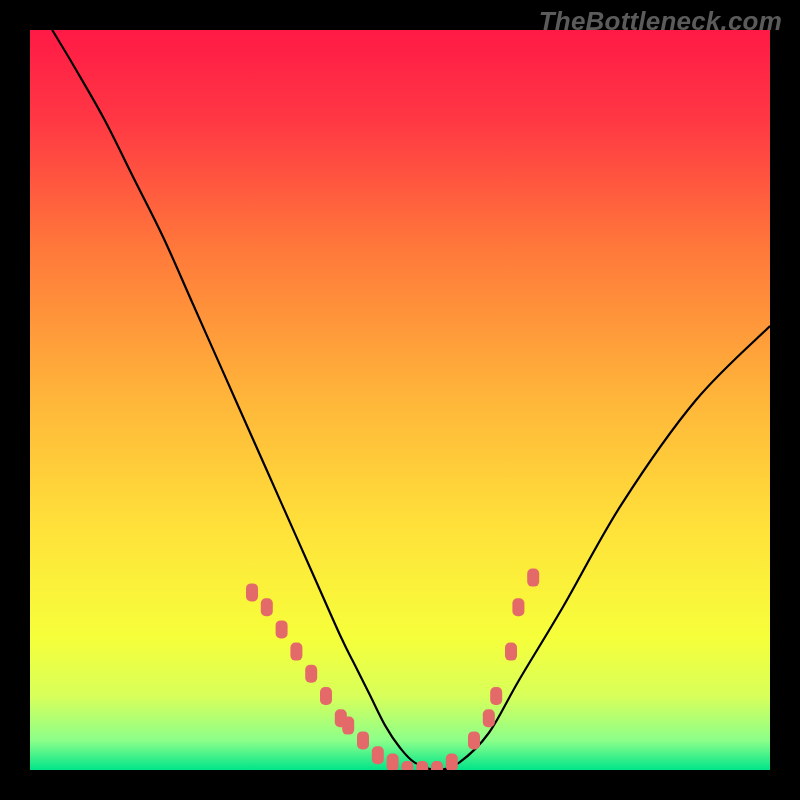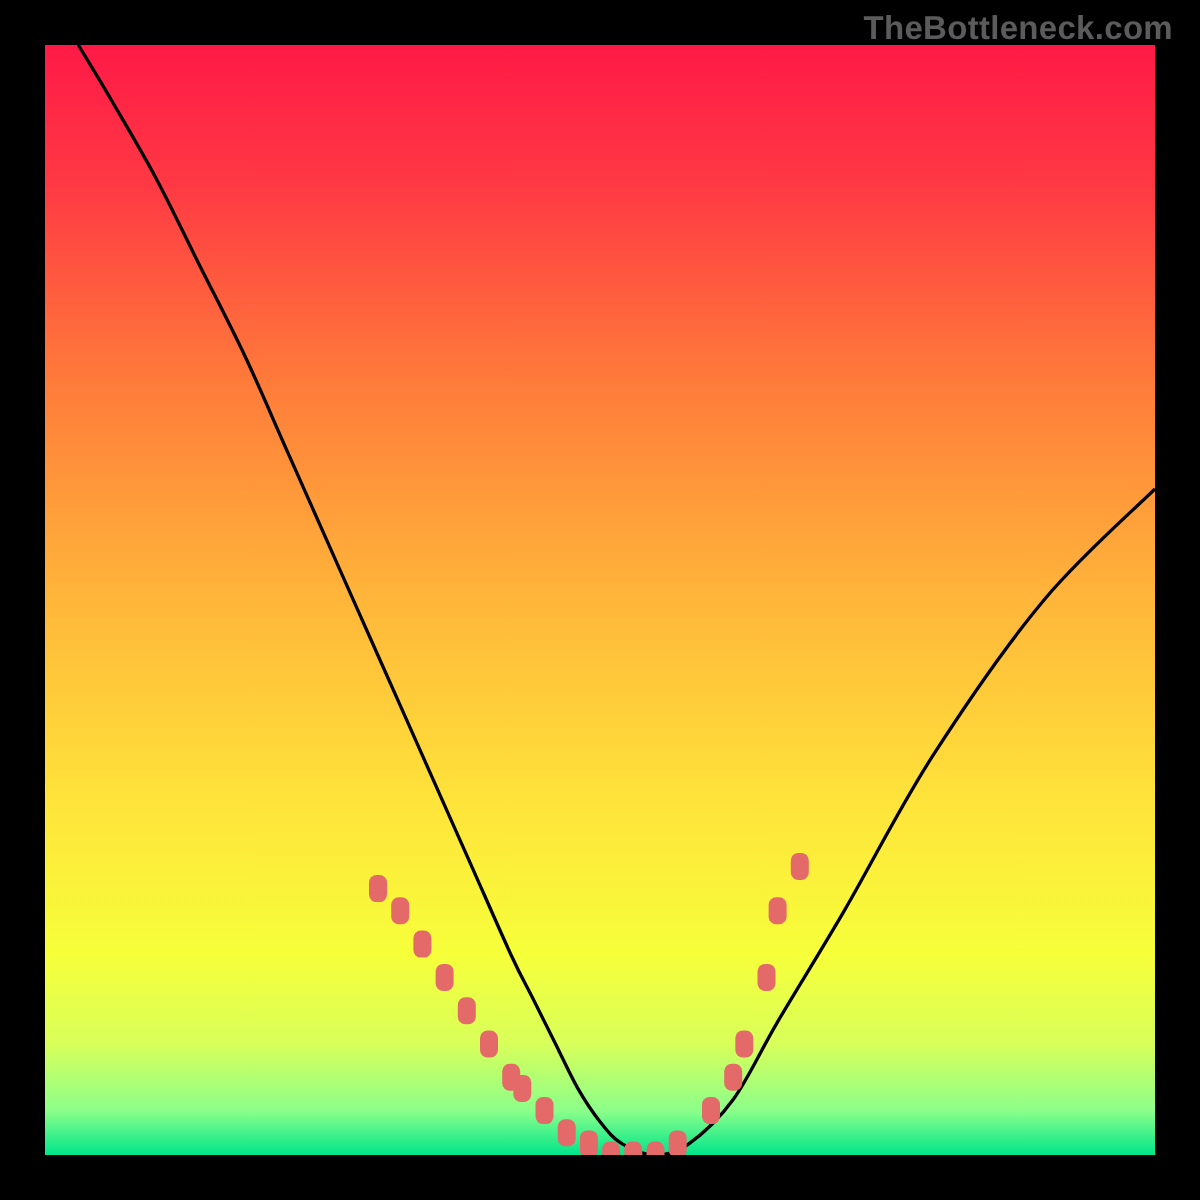--- a/index.html
+++ b/index.html
@@ -23,25 +23,26 @@
     position: absolute;
     left: 0;
     top: 0;
     width: 740px;
     height: 740px;
   }
   .watermark {
     position: absolute;
     top: 6px;
     right: 18px;
-    font-size: 22px;
+    font-size: 26px;
     font-weight: 600;
     color: #5b5b5b;
     letter-spacing: 0.2px;
     pointer-events: none;
+    font-style: italic;
   }
   svg.curve {
     position: absolute;
     left: 0;
     top: 0;
   }
 </style>
 </head>
 <body>
 

